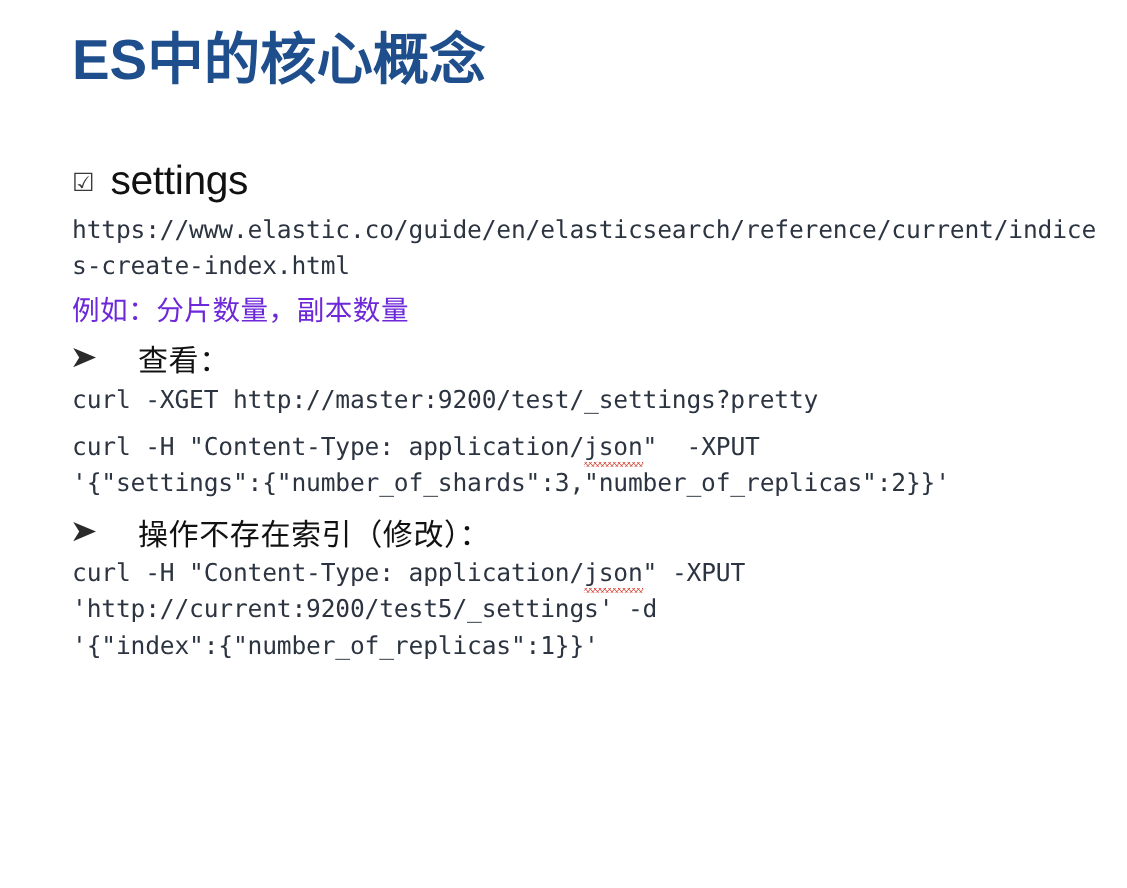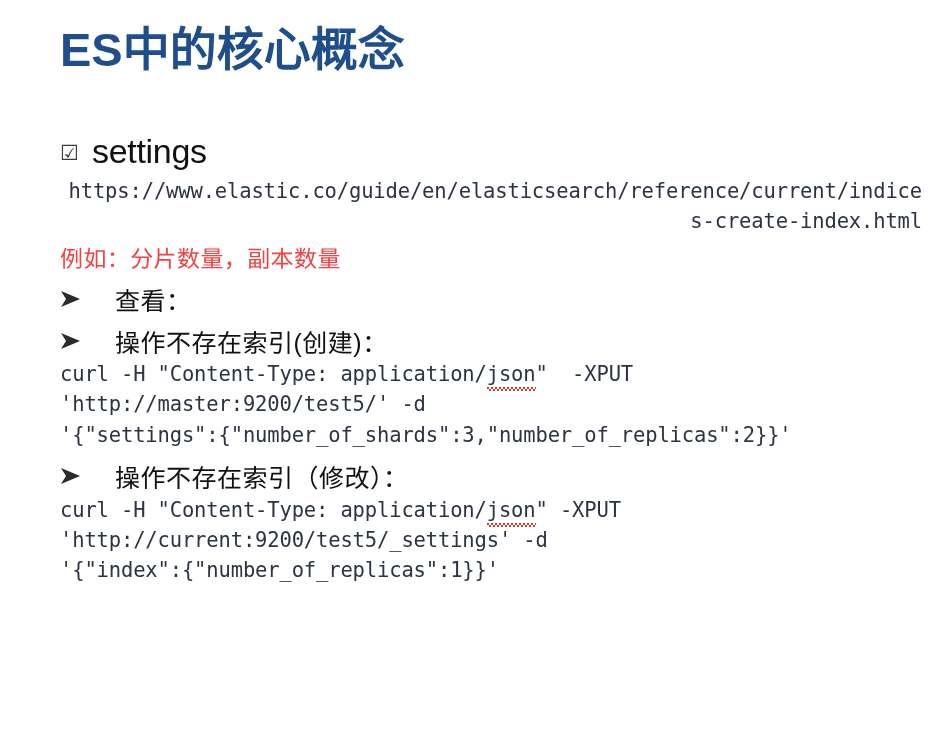--- a/index.html
+++ b/index.html
@@ -73,28 +73,27 @@
     font-size: 20.5px;
     color: #2b3440;
     line-height: 1.48;
     letter-spacing: -0.15px;
     white-space: pre-wrap;
     word-break: break-all;
     margin: 0;
   }
   .mono.wrapurl {
     width: 862px;
-    text-align: right;
   }
 
   
   .cn-line {
     font-family: "Liberation Sans", "DejaVu Sans", sans-serif;
     font-size: 23px;
-    color: #ef4444;
+    color: #6d28d9;
     line-height: 1.45;
     margin: 0;
     letter-spacing: 0.4px;
   }
 
   
   .lvl2 {
     display: flex;
     align-items: baseline;
     font-family: "Liberation Sans", "DejaVu Sans", sans-serif;
@@ -168,34 +167,26 @@
 
     <div class="lvl2">
       <span class="bullet-arrow">
         <svg width="22" height="20" viewBox="0 0 22 20" aria-hidden="true">
           <path d="M1 2 L20 10 L1 18 L6 10 Z" fill="#2b2b2b"></path>
         </svg>
       </span>
       <span>查看：</span>
     </div>
 
+    <div class="mono">curl -XGET http://master:9200/test/_settings?pretty</div>
 
     <div class="gap-m"></div>
 
-    <div class="lvl2">
-      <span class="bullet-arrow">
-        <svg width="22" height="20" viewBox="0 0 22 20" aria-hidden="true">
-          <path d="M1 2 L20 10 L1 18 L6 10 Z" fill="#2b2b2b"></path>
-        </svg>
-      </span>
-      <span>操作不存在索引(创建)：</span>
-    </div>
 
     <div class="mono">curl -H "Content-Type: application/<span class="spell">json</span>"  -XPUT</div>
-    <div class="mono">'http://master:9200/test5/' -d</div>
     <div class="mono">'{"settings":{"number_of_shards":3,"number_of_replicas":2}}'</div>
 
     <div class="gap-l"></div>
 
     <div class="lvl2">
       <span class="bullet-arrow">
         <svg width="22" height="20" viewBox="0 0 22 20" aria-hidden="true">
           <path d="M1 2 L20 10 L1 18 L6 10 Z" fill="#2b2b2b"></path>
         </svg>
       </span>

